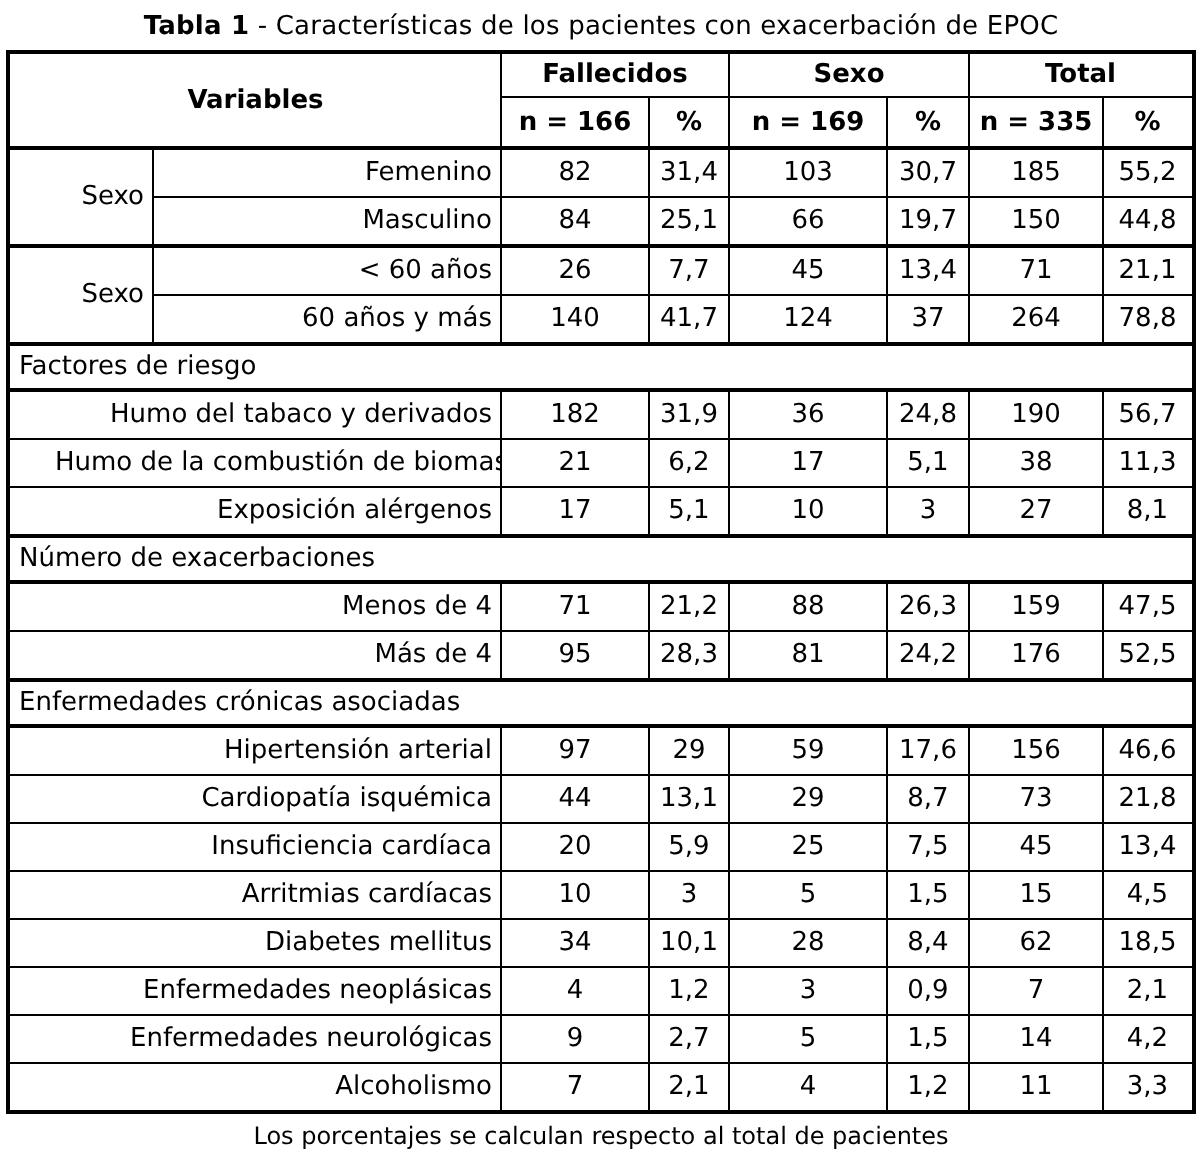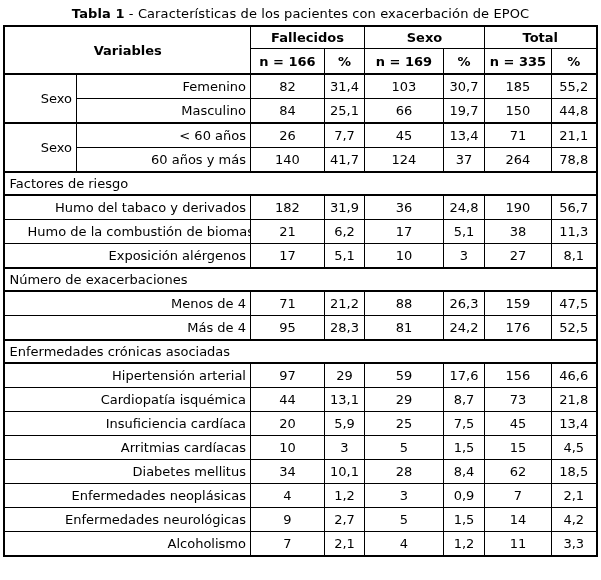--- a/index.html
+++ b/index.html
@@ -257,14 +257,15 @@
           <td class="num-cell">7</td>
           <td class="num-cell">2,1</td>
           <td class="num-cell">4</td>
           <td class="num-cell">1,2</td>
           <td class="num-cell">11</td>
           <td class="num-cell">3,3</td>
         </tr>
       </tbody>
   </table>
 
+  <div class="footnote">Los porcentajes se calculan respecto al total de pacientes</div>
 
 </div>
 
 </body></html>

